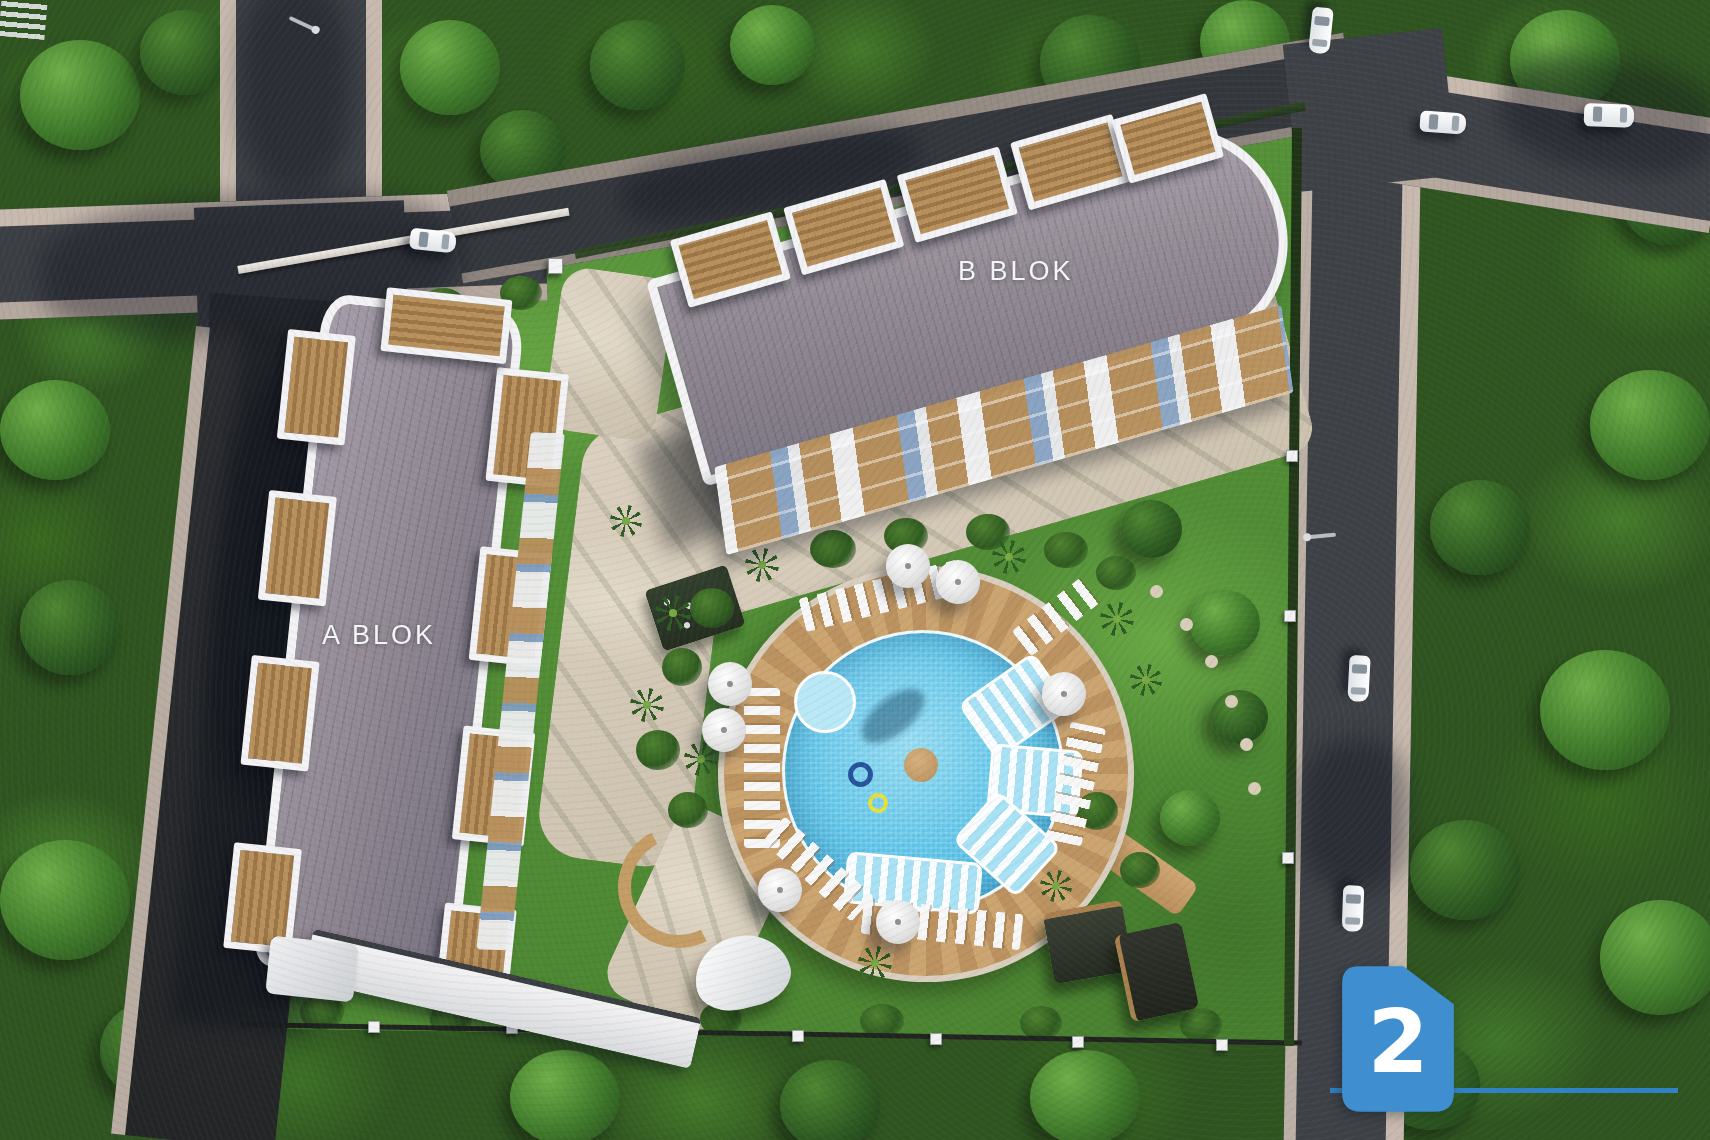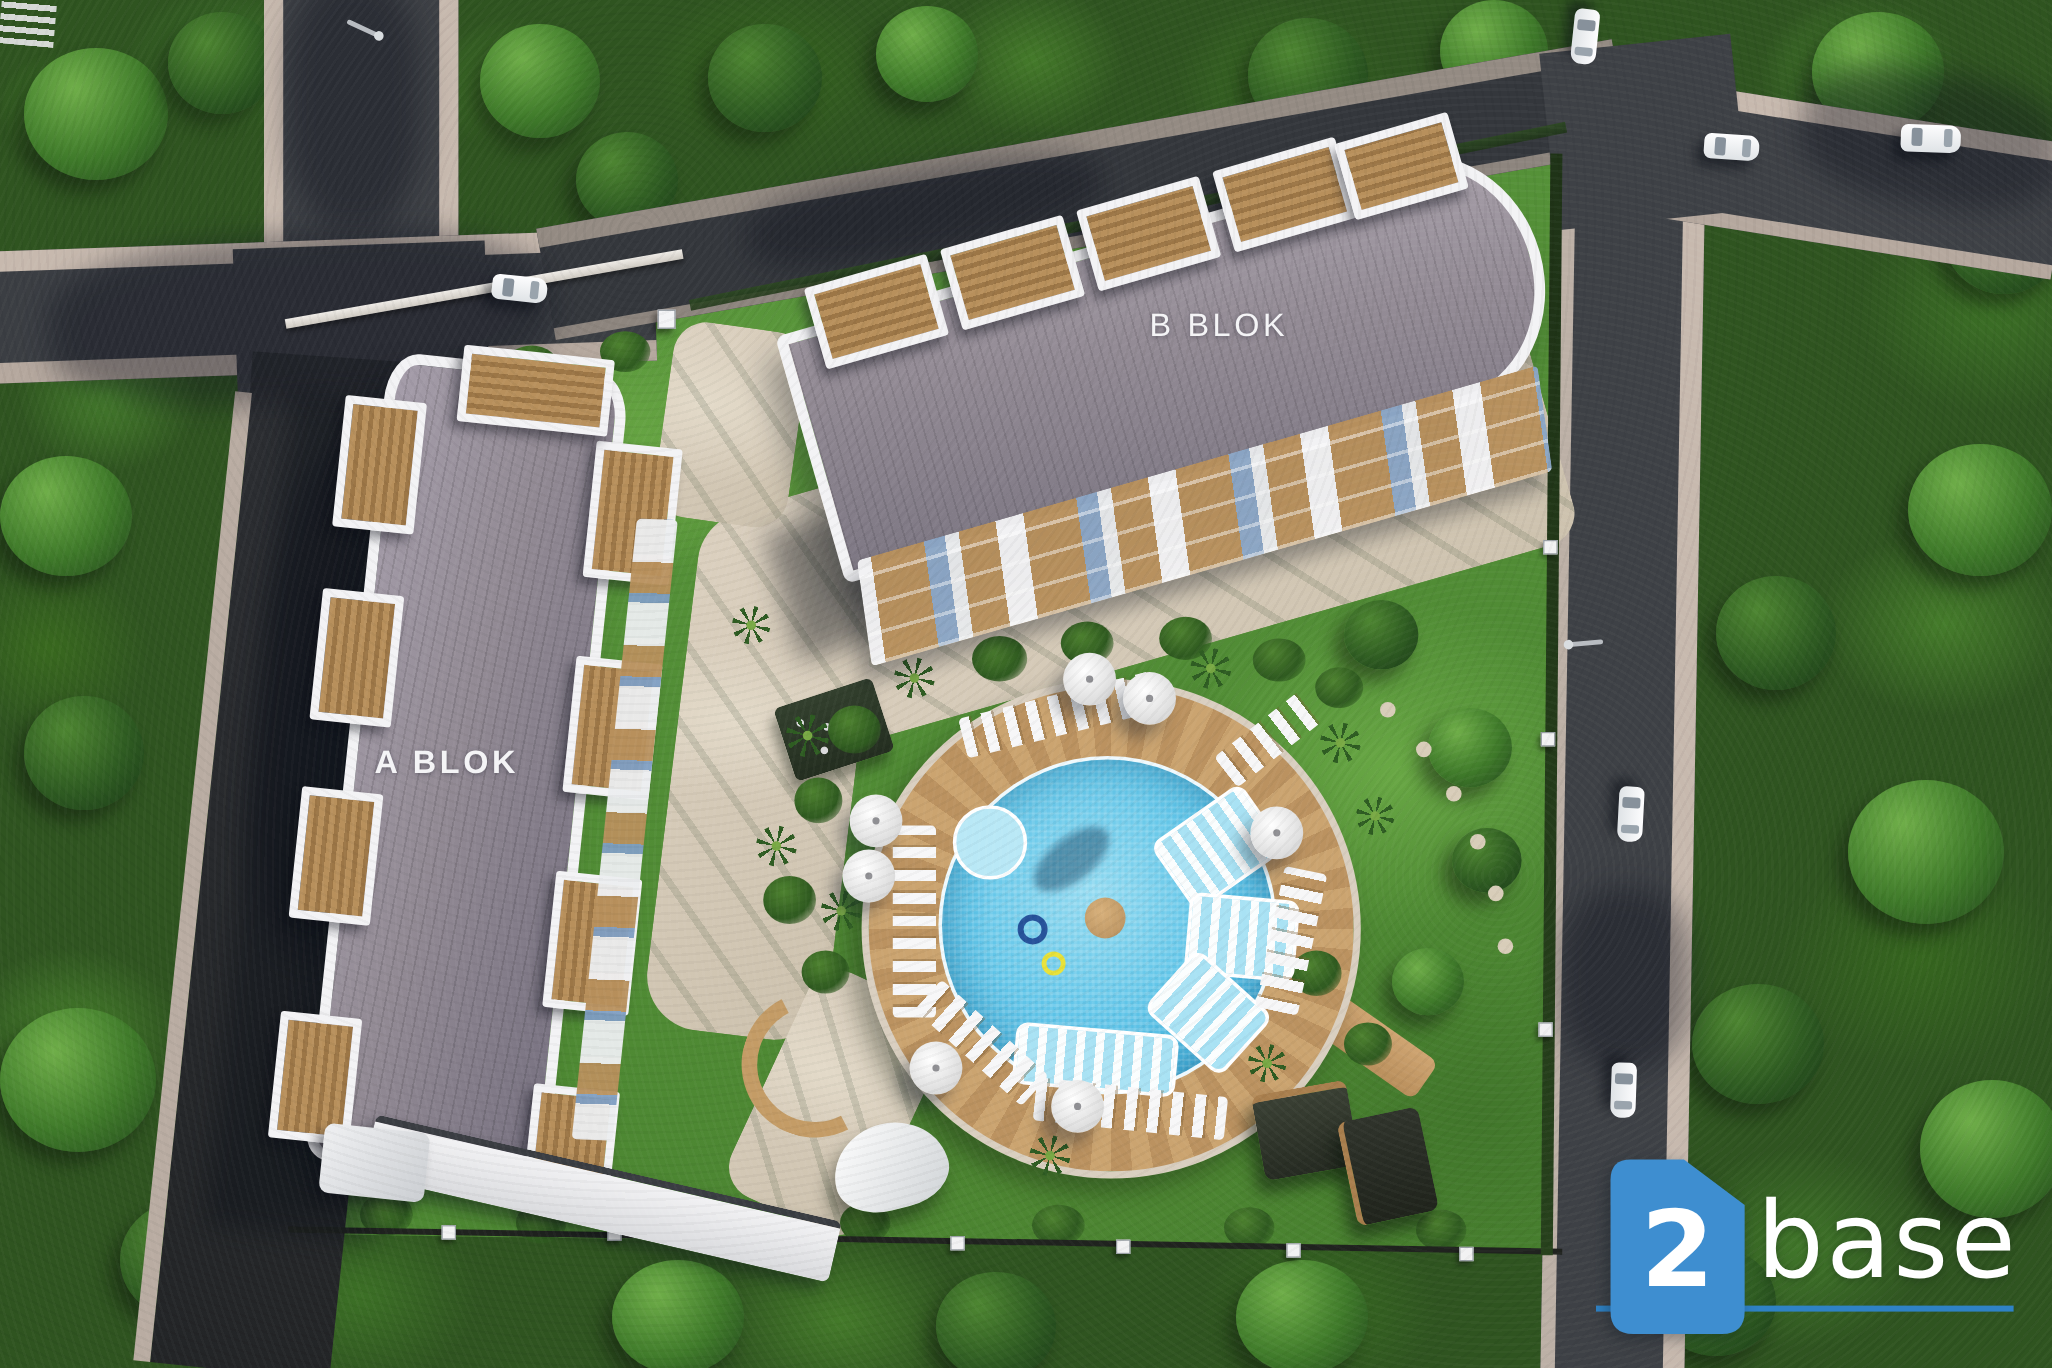--- a/index.html
+++ b/index.html
@@ -186,21 +186,21 @@
     box-shadow:-10px 12px 16px rgba(10,14,22,.35);}
   #canopy-a{left:308px;top:928px;width:398px;height:46px;z-index:10;position:absolute;
     background:linear-gradient(#f2f2f4,#d9dadd);border-top:6px solid #3a3d42;border-radius:6px;
     transform:rotate(13deg);transform-origin:left center;box-shadow:-6px 8px 12px rgba(10,14,22,.4);}
   #carport{left:268px;top:940px;width:88px;height:58px;z-index:10;position:absolute;
     background:linear-gradient(130deg,#eff0f2,#cbced2);border-radius:8px;
     transform:rotate(6deg);box-shadow:-6px 7px 10px rgba(10,14,22,.45);}
   
   .blok-label{position:absolute;z-index:32;color:#f4f4f6;font-size:27px;font-weight:400;
     letter-spacing:3px;text-shadow:0 1px 4px rgba(40,40,55,.45);white-space:nowrap;}
-  #label-a{left:312px;top:620px;font-weight:bold;}
+  #label-a{left:322px;top:620px;}
   #label-b{left:958px;top:256px;}
   
   .car{position:absolute;width:46px;height:21px;z-index:31;border-radius:6px 9px 9px 6px;
     background:linear-gradient(#fdfdfe,#dfe3e6);box-shadow:-6px 7px 9px rgba(8,12,20,.5);}
   .car::before{content:"";position:absolute;left:9px;top:3px;width:9px;height:15px;background:#87919b;border-radius:2px;}
   .car::after{content:"";position:absolute;right:7px;top:3px;width:7px;height:15px;background:#9aa4ad;border-radius:2px;}
   .car.under{z-index:9;background:linear-gradient(#e8eaec,#c9ccd0);}
   .lamp{position:absolute;z-index:31;width:30px;height:4px;background:#b9bdc2;border-radius:2px;}
   .lamp::after{content:"";position:absolute;right:-3px;top:-2px;width:8px;height:8px;border-radius:50%;background:#d9dde0;}
   
@@ -410,16 +410,15 @@
   <div class="lamp" style="left:1306px;top:534px;transform:rotate(175deg);"></div>
 
   <div id="noise"></div>
 
   <div id="logo">
     <div id="logo-line"></div>
     <svg id="logo-badge" viewBox="0 0 110 142" width="116" height="150">
       <path d="M18 2 H60 L108 38 V122 Q108 140 90 140 H20 Q2 140 2 122 V18 Q2 2 18 2 Z" fill="var(--logo-blue,#3e8ed0)"></path>
     </svg>
     <div id="logo-num">2</div>
-    <div id="logo-name">base</div>
   </div>
 
 </div>
 
 </body></html>

